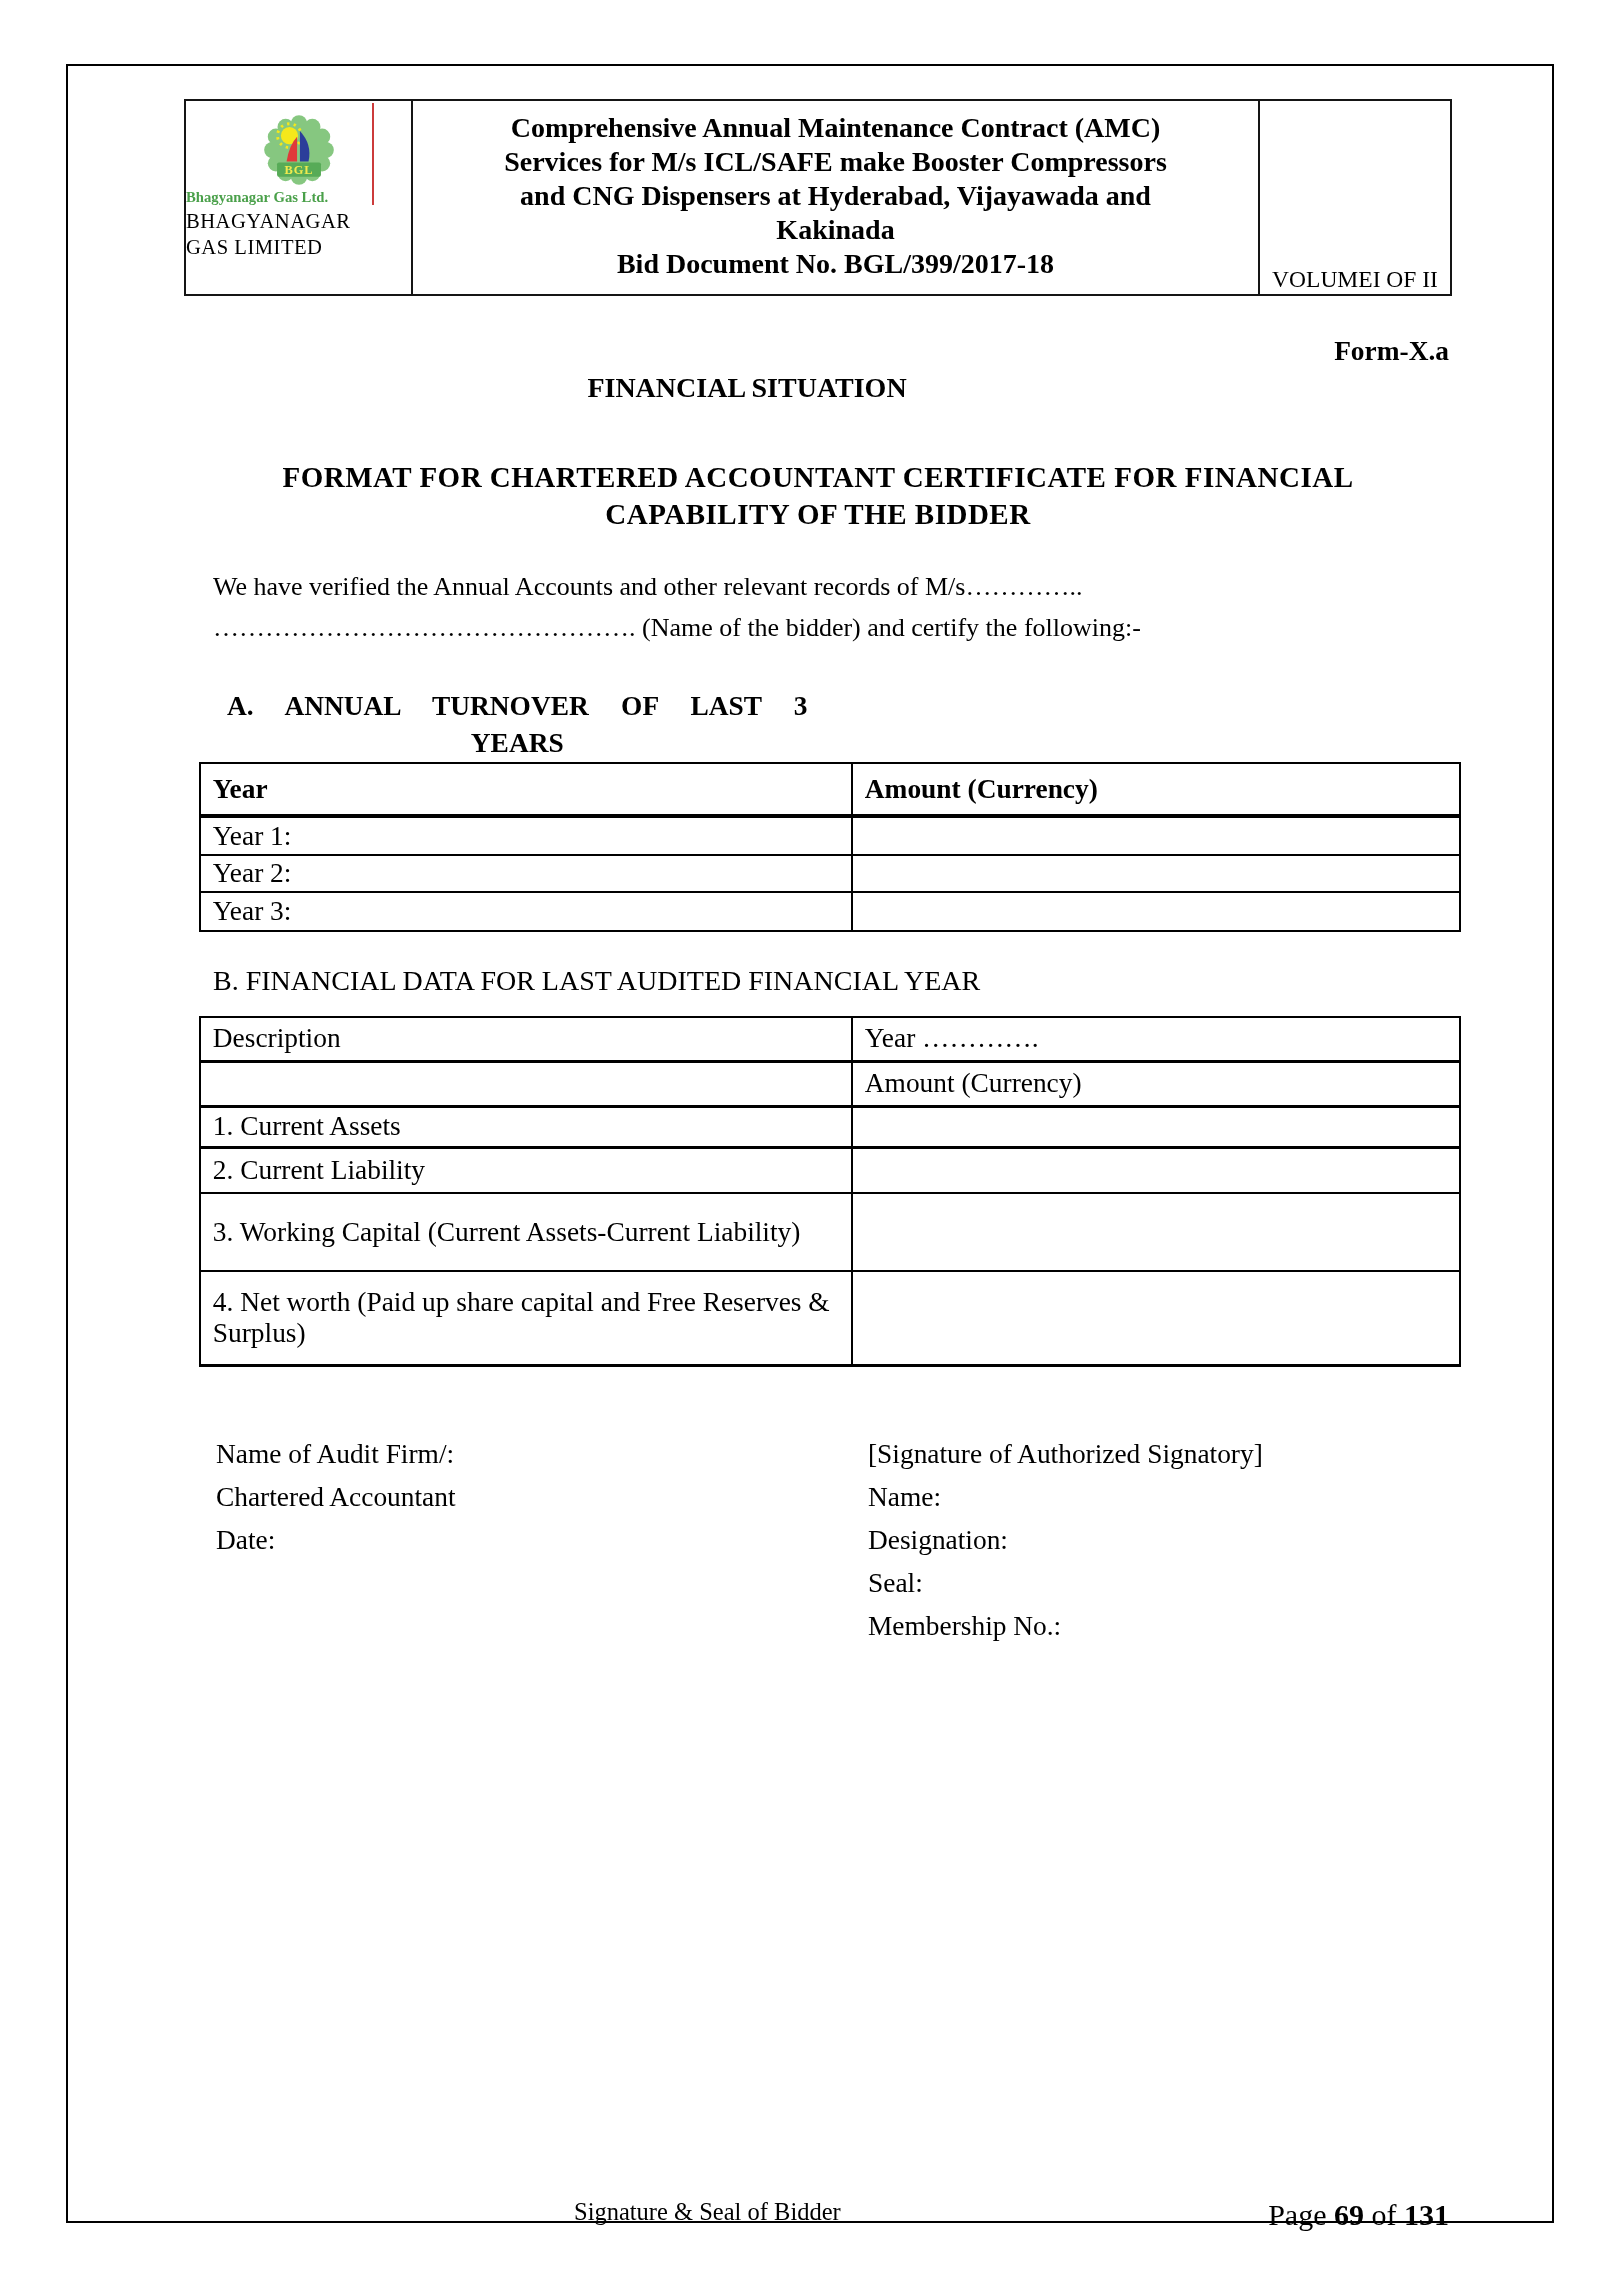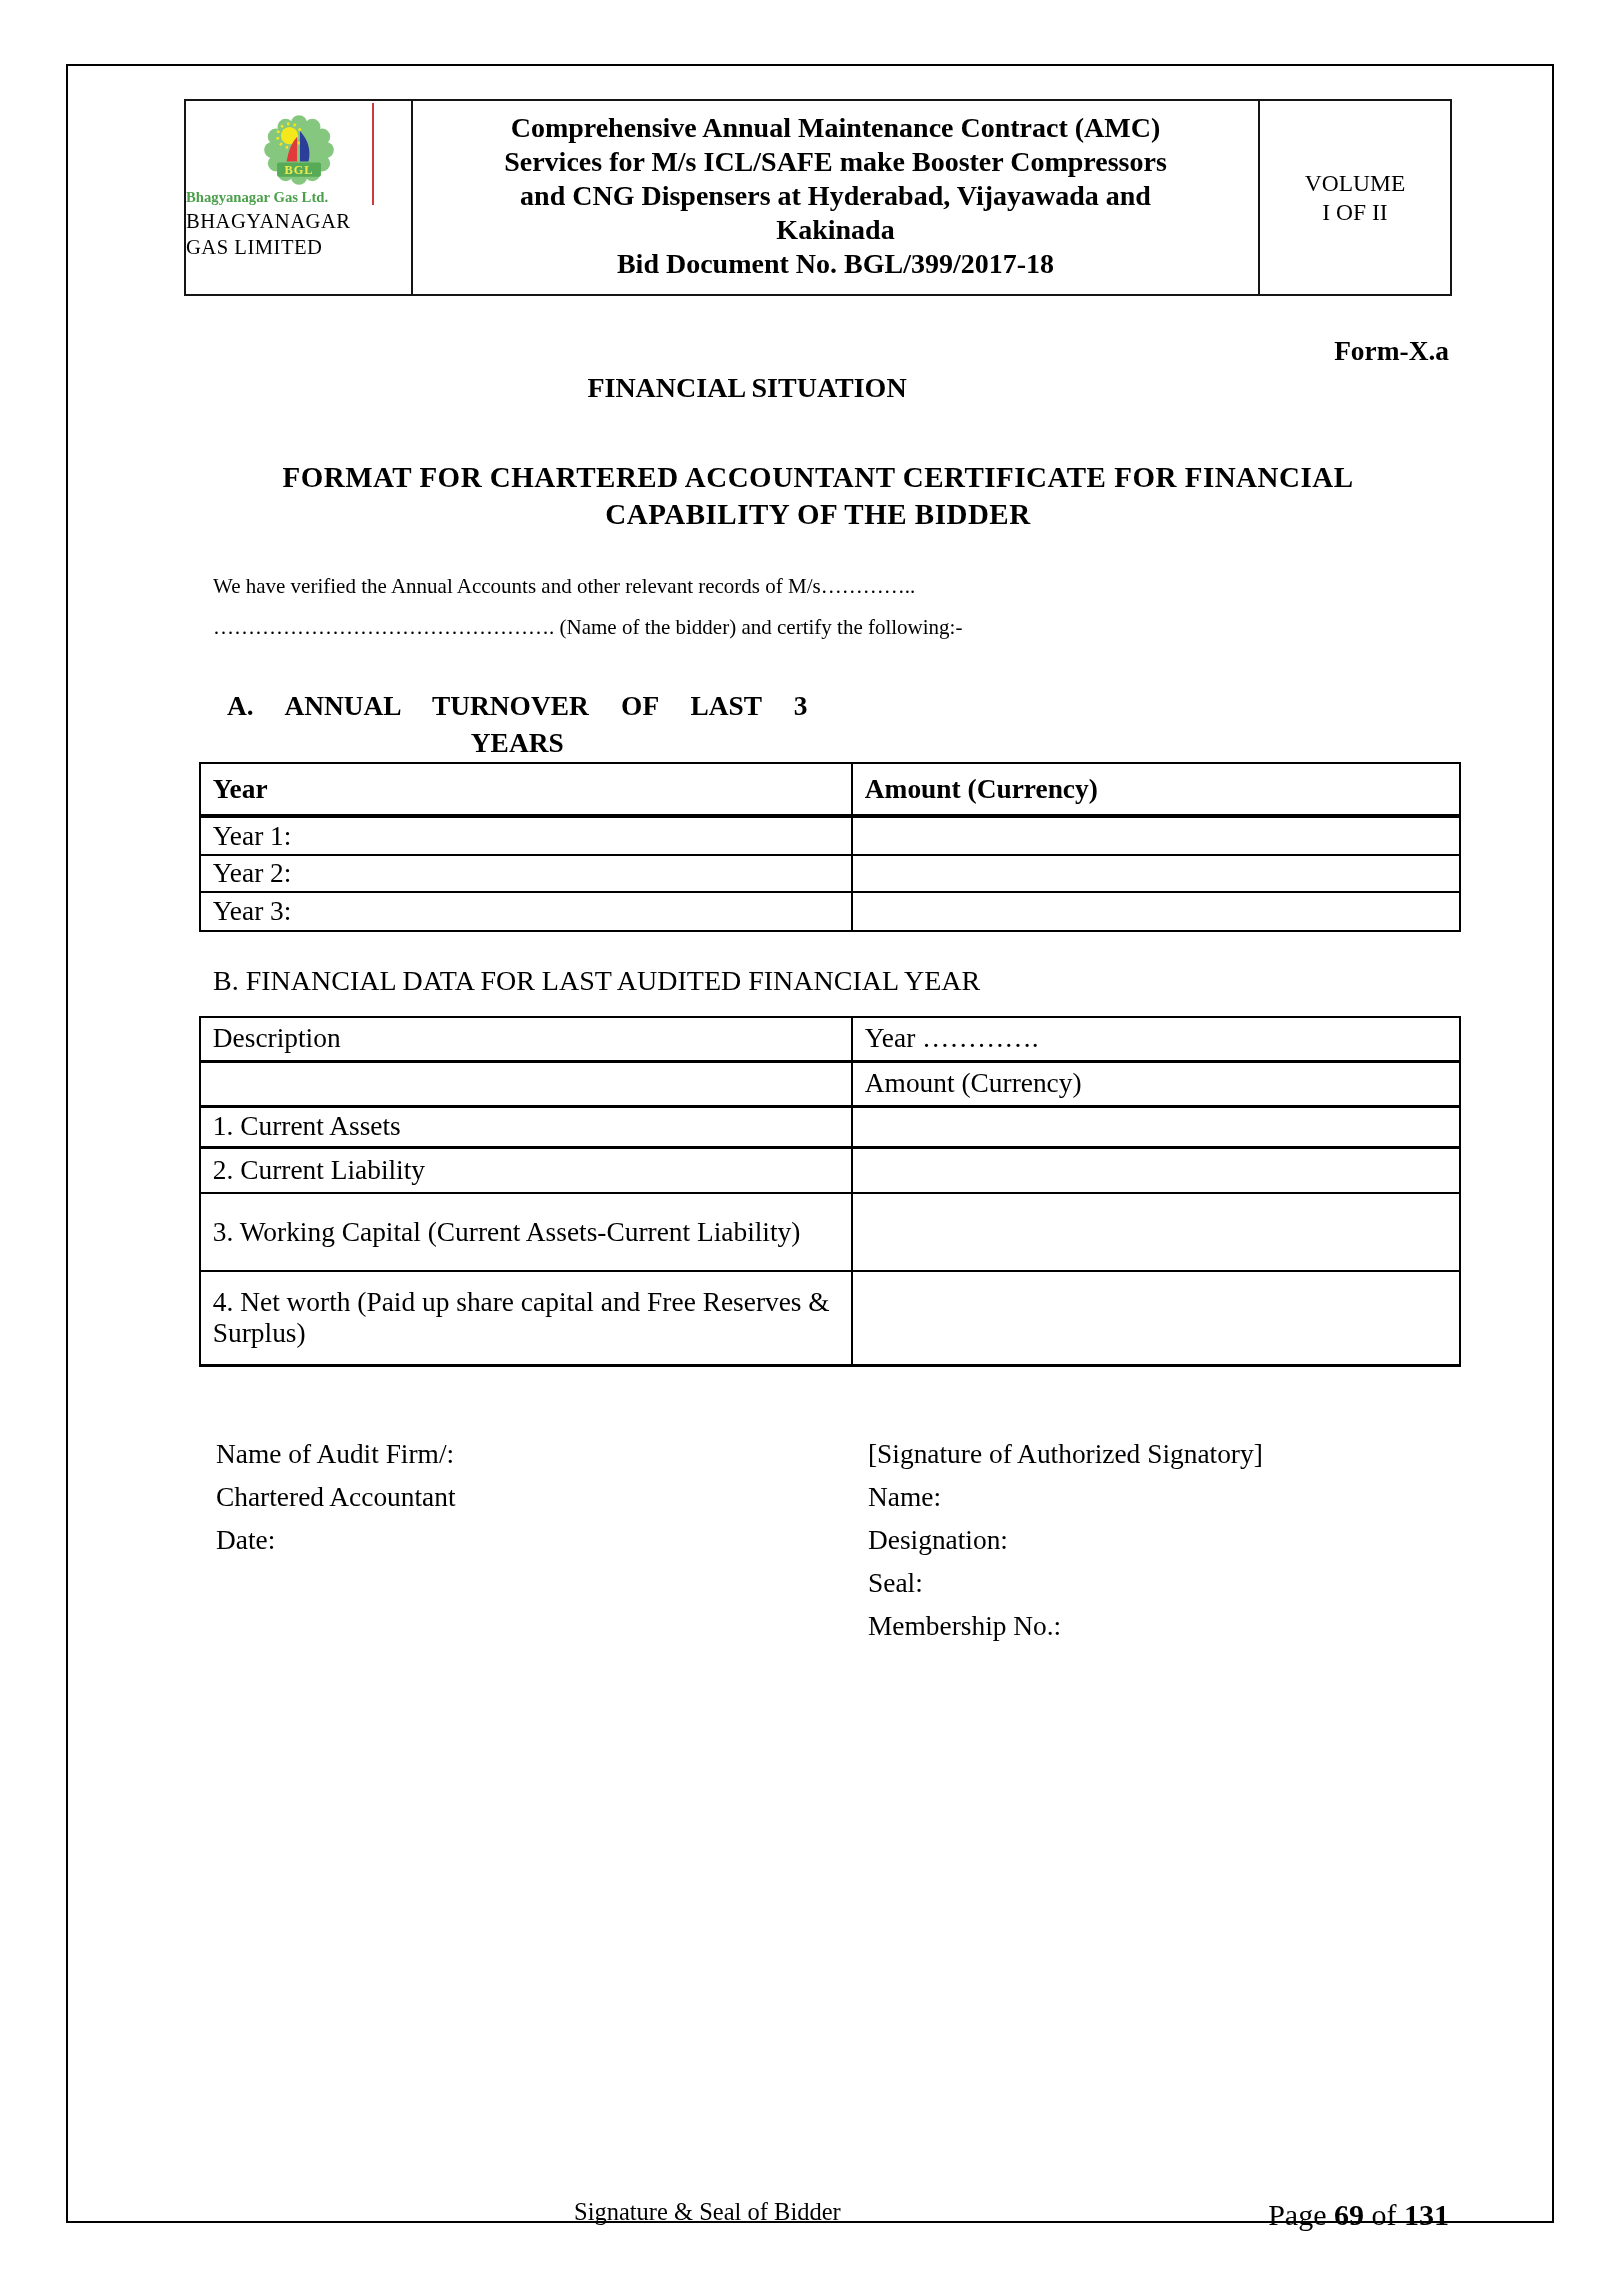--- a/index.html
+++ b/index.html
@@ -17,38 +17,38 @@
   }
   
   .hdr{
     position:absolute;left:116px;top:33px;width:1268px;height:197px;
     display:flex;border:2.9px solid #151515;box-sizing:border-box;background:#fff;
   }
   .logo-cell{flex:0 0 227px;border-right:2.9px solid #151515;box-sizing:border-box;
     position:relative;text-align:left;padding-top:4.9px;}
   .title-cell{flex:1 1 auto;border-right:2.9px solid #151515;box-sizing:border-box;
     text-align:center;padding-top:10px;}
-  .volume-cell{flex:0 0 190px;display:flex;flex-direction:column;
-    align-items:center;justify-content:center;font-size:23.5px;line-height:29px;border-radius:13px;}
+  .volume-cell{flex:0 0 190px;display:flex;flex-direction:row;
+    align-items:flex-end;justify-content:center;font-size:23.5px;line-height:29px;border-radius:13px;}
   .title-line{font-weight:bold;font-size:28px;line-height:34px;white-space:nowrap;}
   .logo-svg{display:block;margin:2px auto 0 auto;}
   .logo-tagline{font-size:14.7px;font-weight:bold;color:var(--tagline-green,#4aa04a);
     line-height:15.7px;margin-top:-2px;}
   .logo-company{font-size:20.6px;line-height:25.5px;letter-spacing:0.5px;margin-top:3.9px;}
   .logo-company2{font-size:20.6px;line-height:25.5px;letter-spacing:0.5px;}
   .artifact-line{position:absolute;left:186px;top:2px;width:2px;height:102px;
     background:var(--artifact-red,#cc3b3b);}
   
   .form-code{position:absolute;top:270px;right:103px;font-size:27.4px;font-weight:bold;}
   .fin-situation{position:absolute;top:306px;left:0;width:1358px;text-align:center;
     font-size:28px;font-weight:bold;}
   .sub-heading{position:absolute;top:393px;left:116px;width:1268px;text-align:center;
     font-size:29px;font-weight:bold;line-height:37px;letter-spacing:0.5px;}
   .intro{position:absolute;top:500px;left:145px;width:1255px;
-    font-size:21px;line-height:41px;}
+    font-size:26px;line-height:41px;}
   .sec-a-heading{position:absolute;top:622px;left:159px;
     font-size:27.4px;font-weight:bold;line-height:37px;text-align:center;}
   .sec-a-heading .spread{word-spacing:25.5px;}
   .sec-b-heading{position:absolute;top:899px;left:145px;font-size:28px;}
   
   .tbl{border-collapse:collapse;position:absolute;background:#fff;table-layout:fixed;}
   .tbl td{border:2px solid #000;font-size:27.4px;padding:2px 11.8px;
     vertical-align:middle;overflow:hidden;}
   .tbl-a{left:131px;top:696px;width:1262px;}
   .tbl-b{left:131px;top:950px;width:1262px;}

